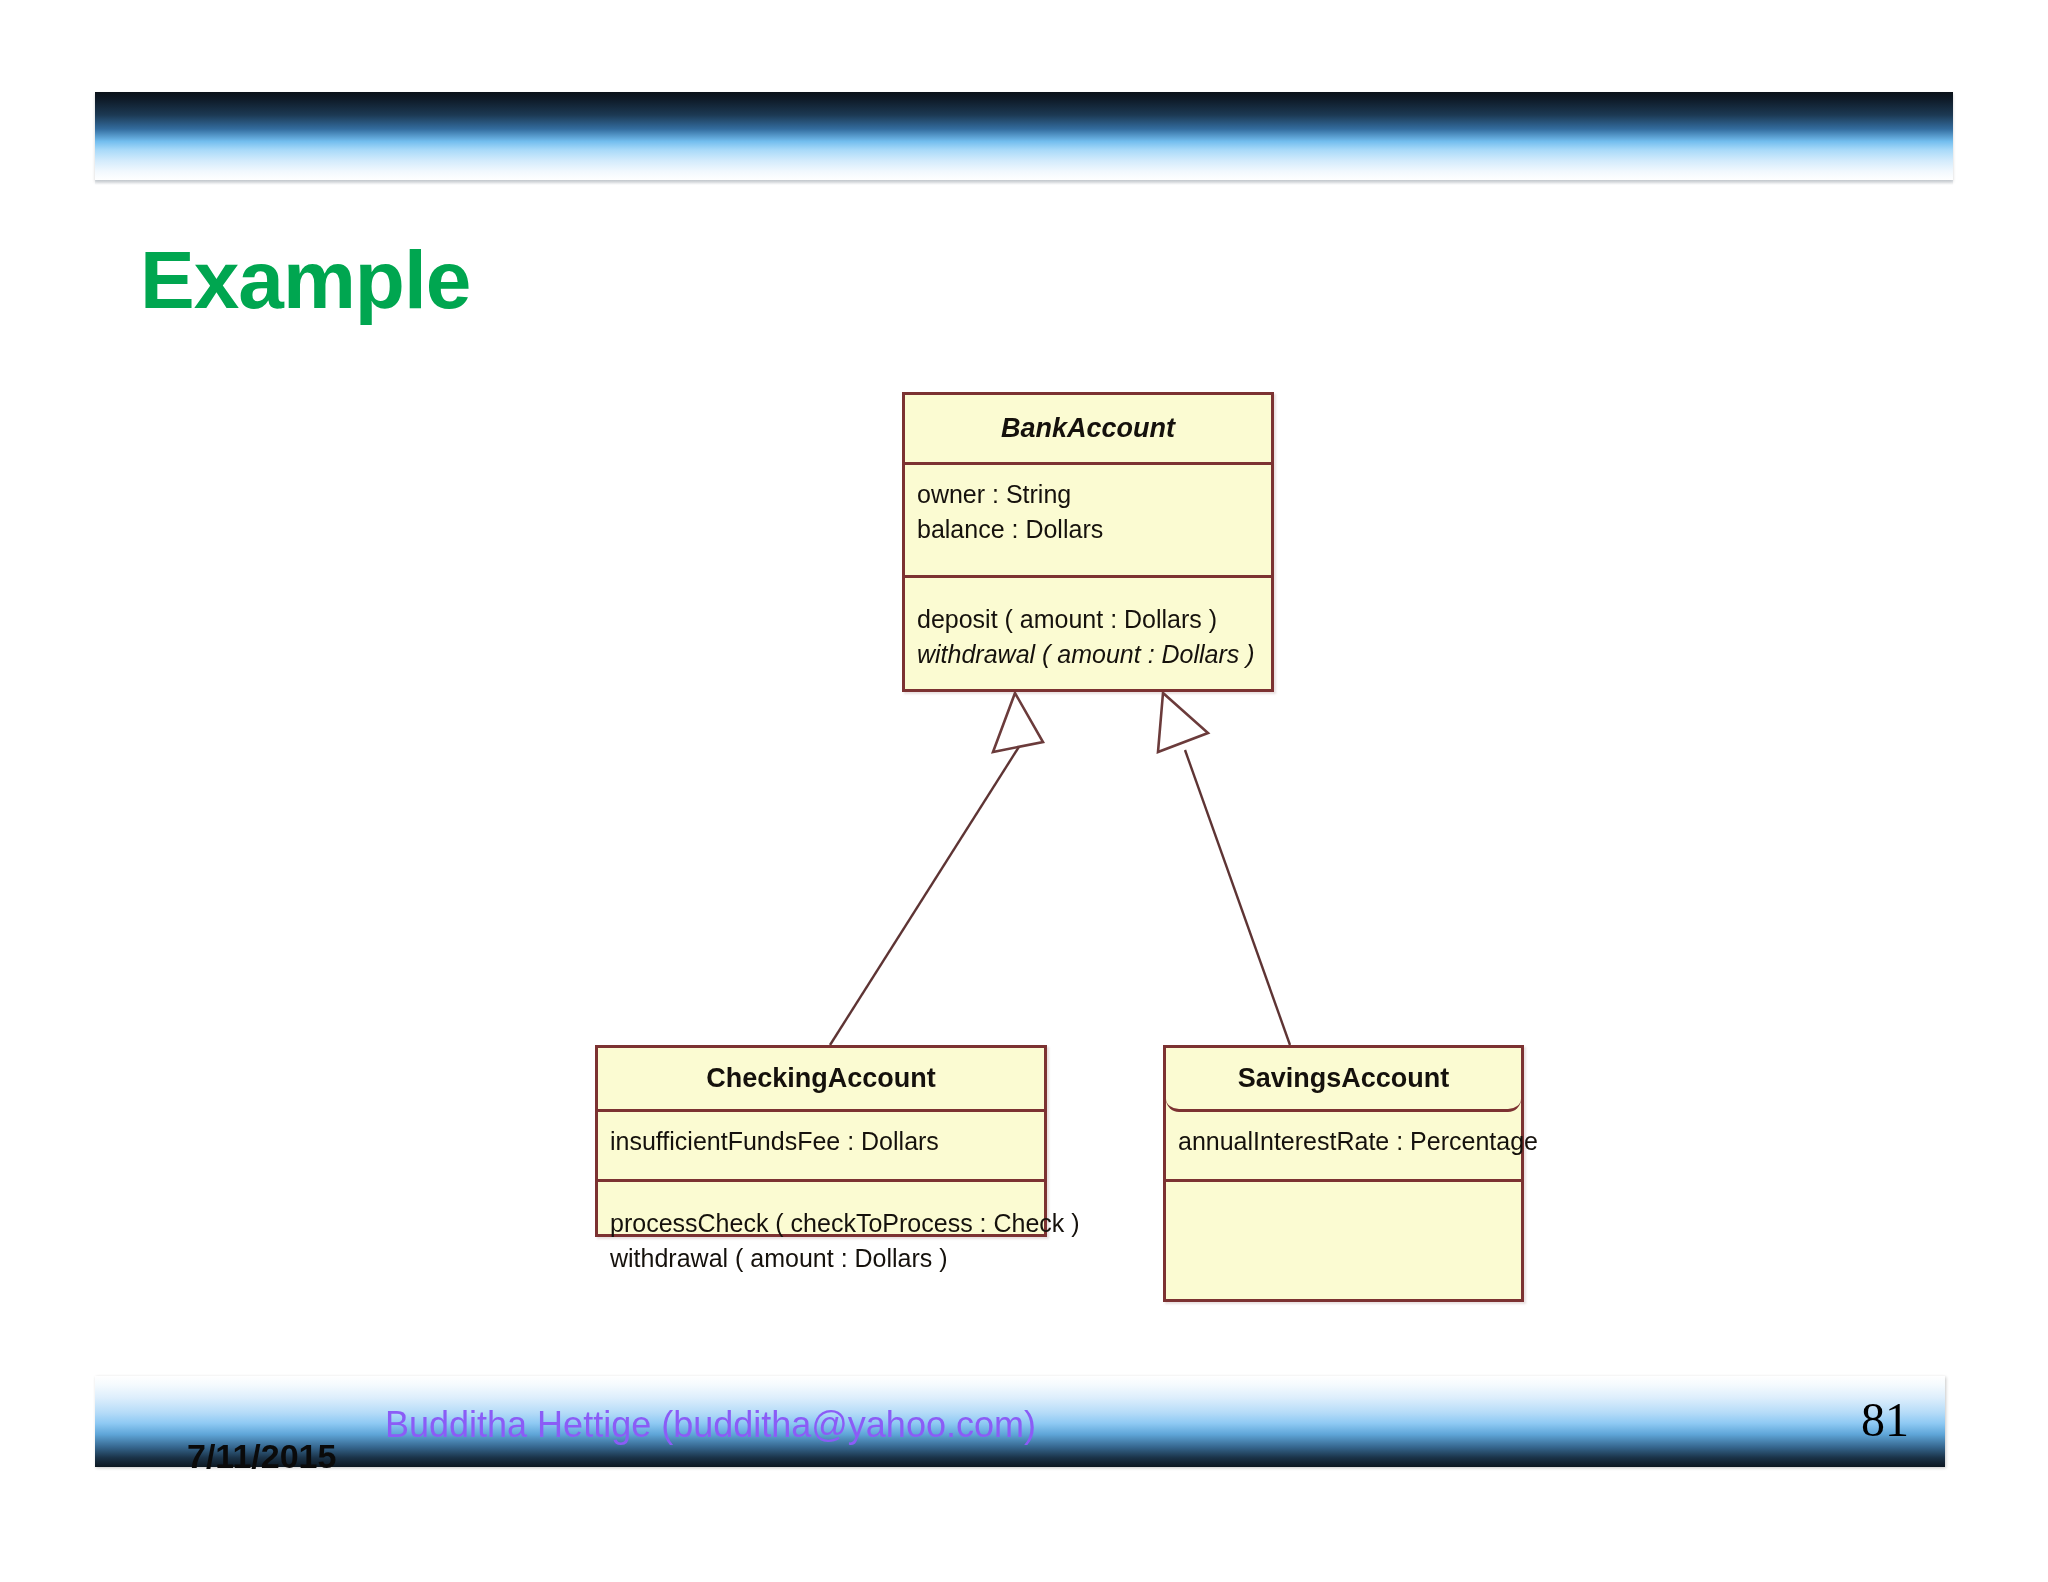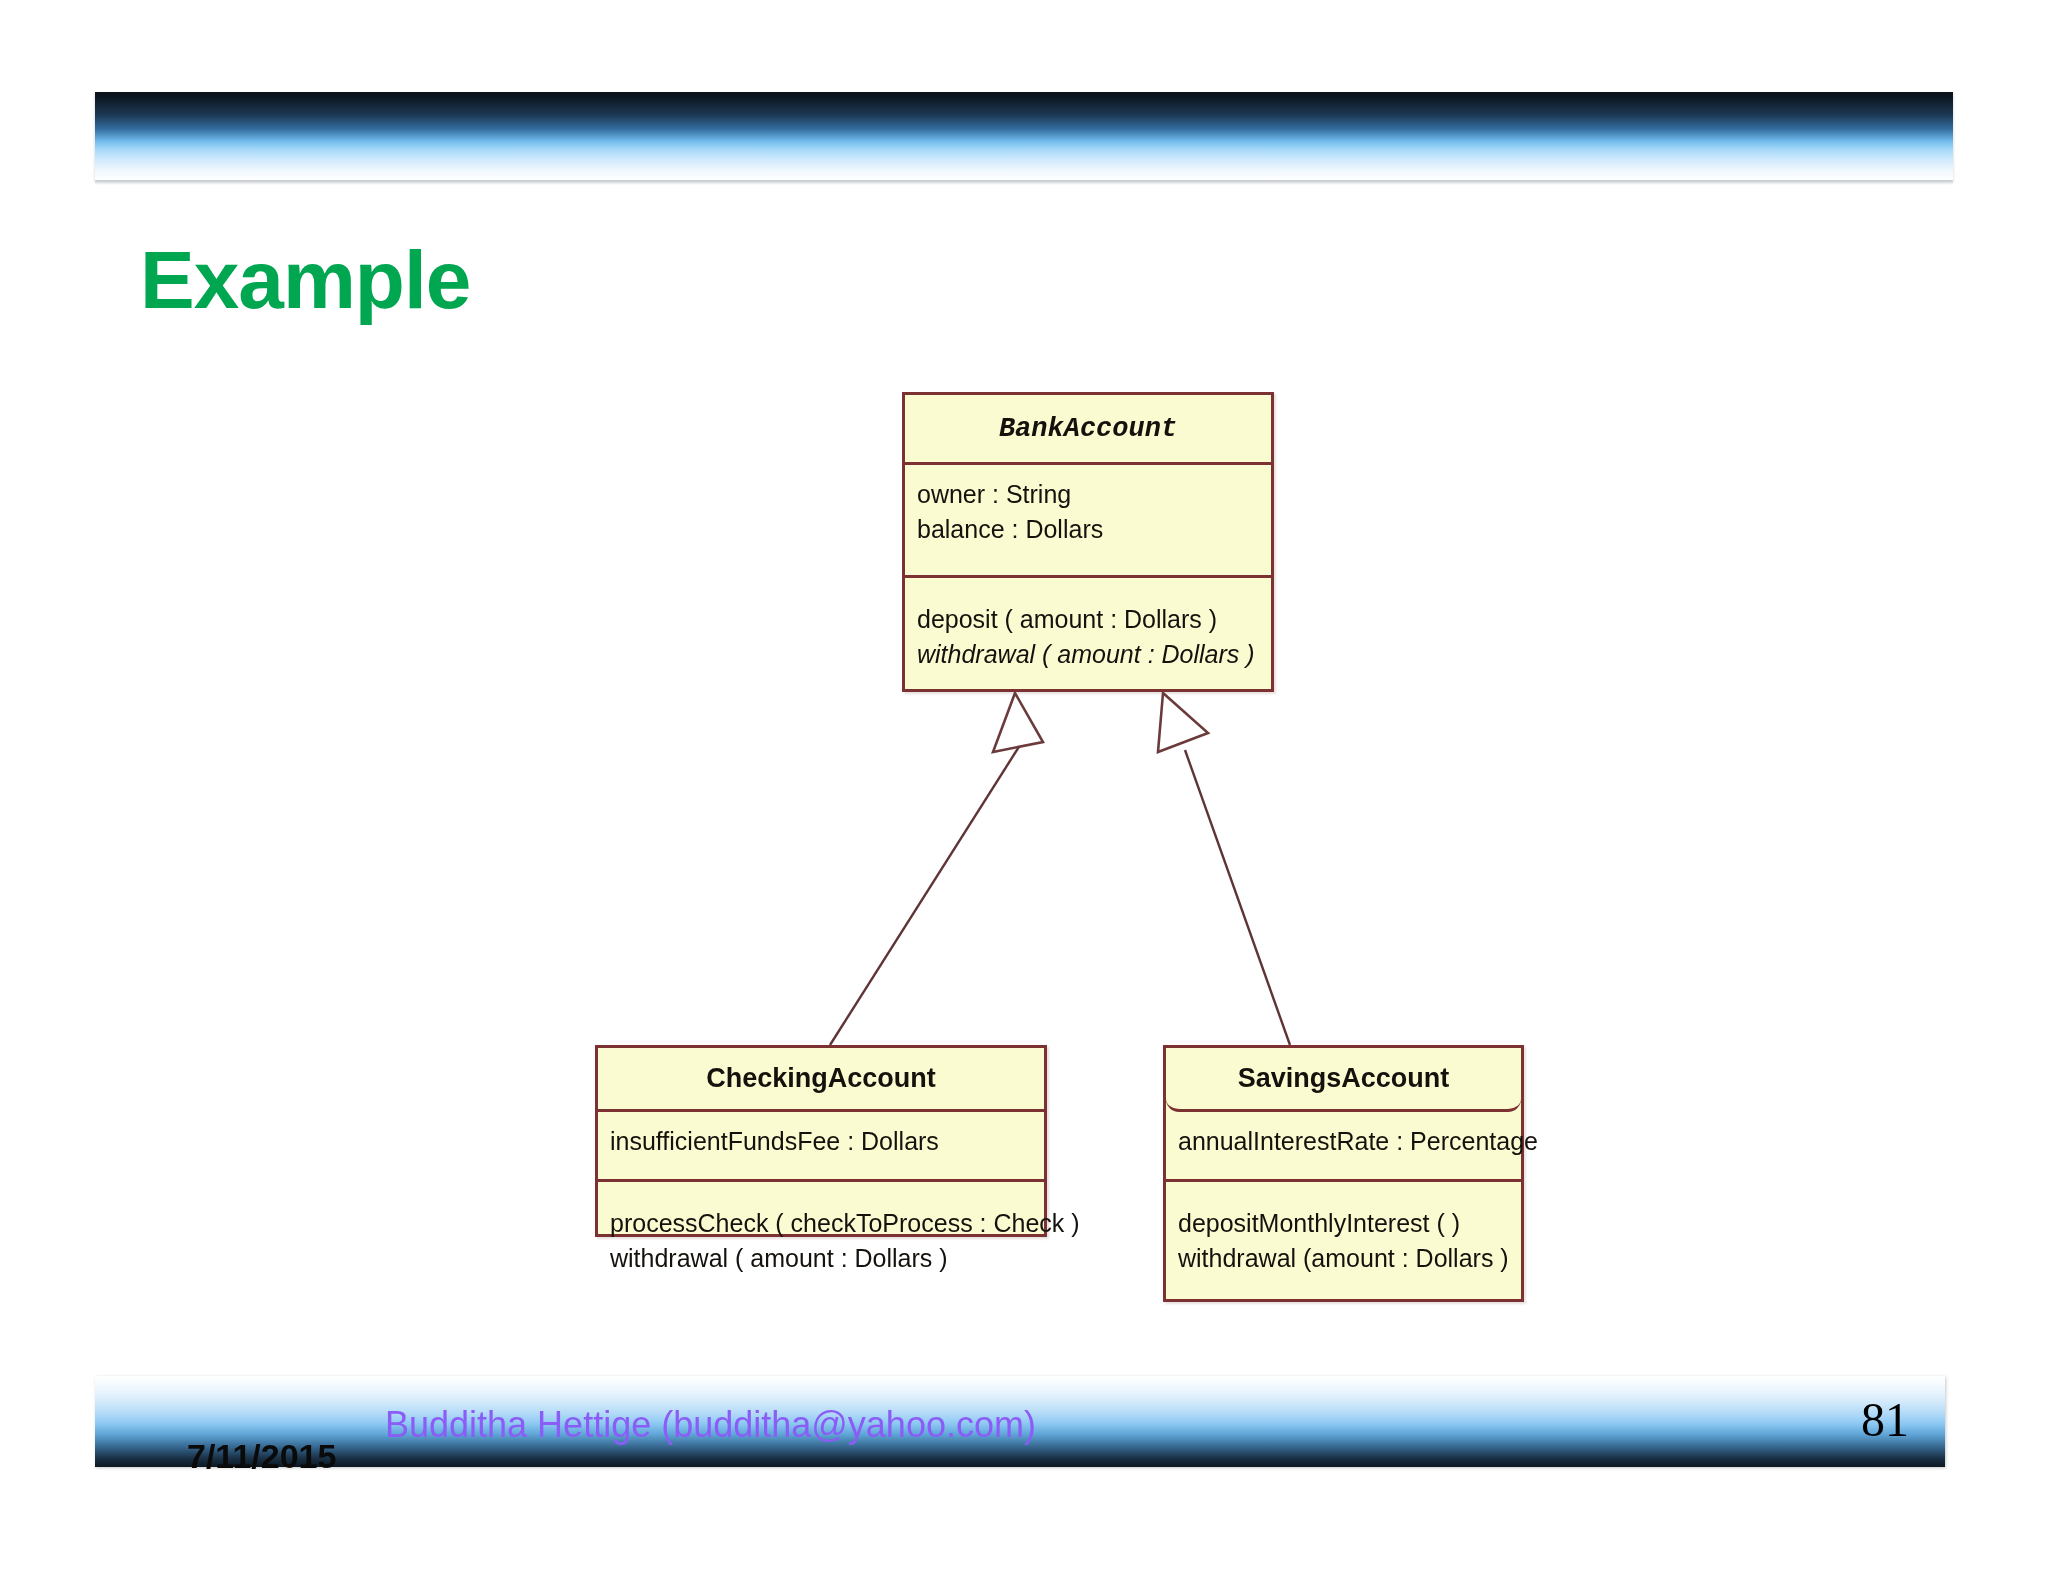--- a/index.html
+++ b/index.html
@@ -115,21 +115,21 @@
     font-size: 25px;
     line-height: 1.38;
     white-space: nowrap;
   }
   .uml-member.abstract {
     font-style: italic;
   }
 
   
   #class-bankaccount { left: 902px; top: 392px; width: 372px; height: 300px; }
-  #class-bankaccount .uml-name-compartment { height: 70px; font-family: Liberation Mono, monospace; }
+  #class-bankaccount .uml-name-compartment { height: 70px; }
   #class-bankaccount .uml-attr-compartment { height: 113px; }
 
   
   #class-checkingaccount { left: 595px; top: 1045px; width: 452px; height: 192px; }
   #class-checkingaccount .uml-name-compartment { height: 64px; }
   #class-checkingaccount .uml-attr-compartment { height: 70px; }
 
   
   #class-savingsaccount { left: 1163px; top: 1045px; width: 361px; height: 257px; }
   #class-savingsaccount .uml-name-compartment { height: 64px; border-radius: 13px; }
@@ -226,24 +226,20 @@
         <div class="uml-member">processCheck ( checkToProcess : Check )</div>
         <div class="uml-member">withdrawal ( amount : Dollars )</div>
       </div>
     </div>
 
     <div class="uml-class" id="class-savingsaccount">
       <div class="uml-name-compartment">SavingsAccount</div>
       <div class="uml-attr-compartment">
         <div class="uml-member">annualInterestRate : Percentage</div>
       </div>
-      <div class="uml-op-compartment">
-        <div class="uml-member">depositMonthlyInterest ( )</div>
-        <div class="uml-member">withdrawal (amount : Dollars )</div>
-      </div>
     </div>
 
   </div>
 
   <div id="footer-bar"></div>
   <div id="footer-date">7/11/2015</div>
   <div id="footer-author">Budditha Hettige (budditha@yahoo.com)</div>
   <div id="page-number">81</div>
 
 </div>

